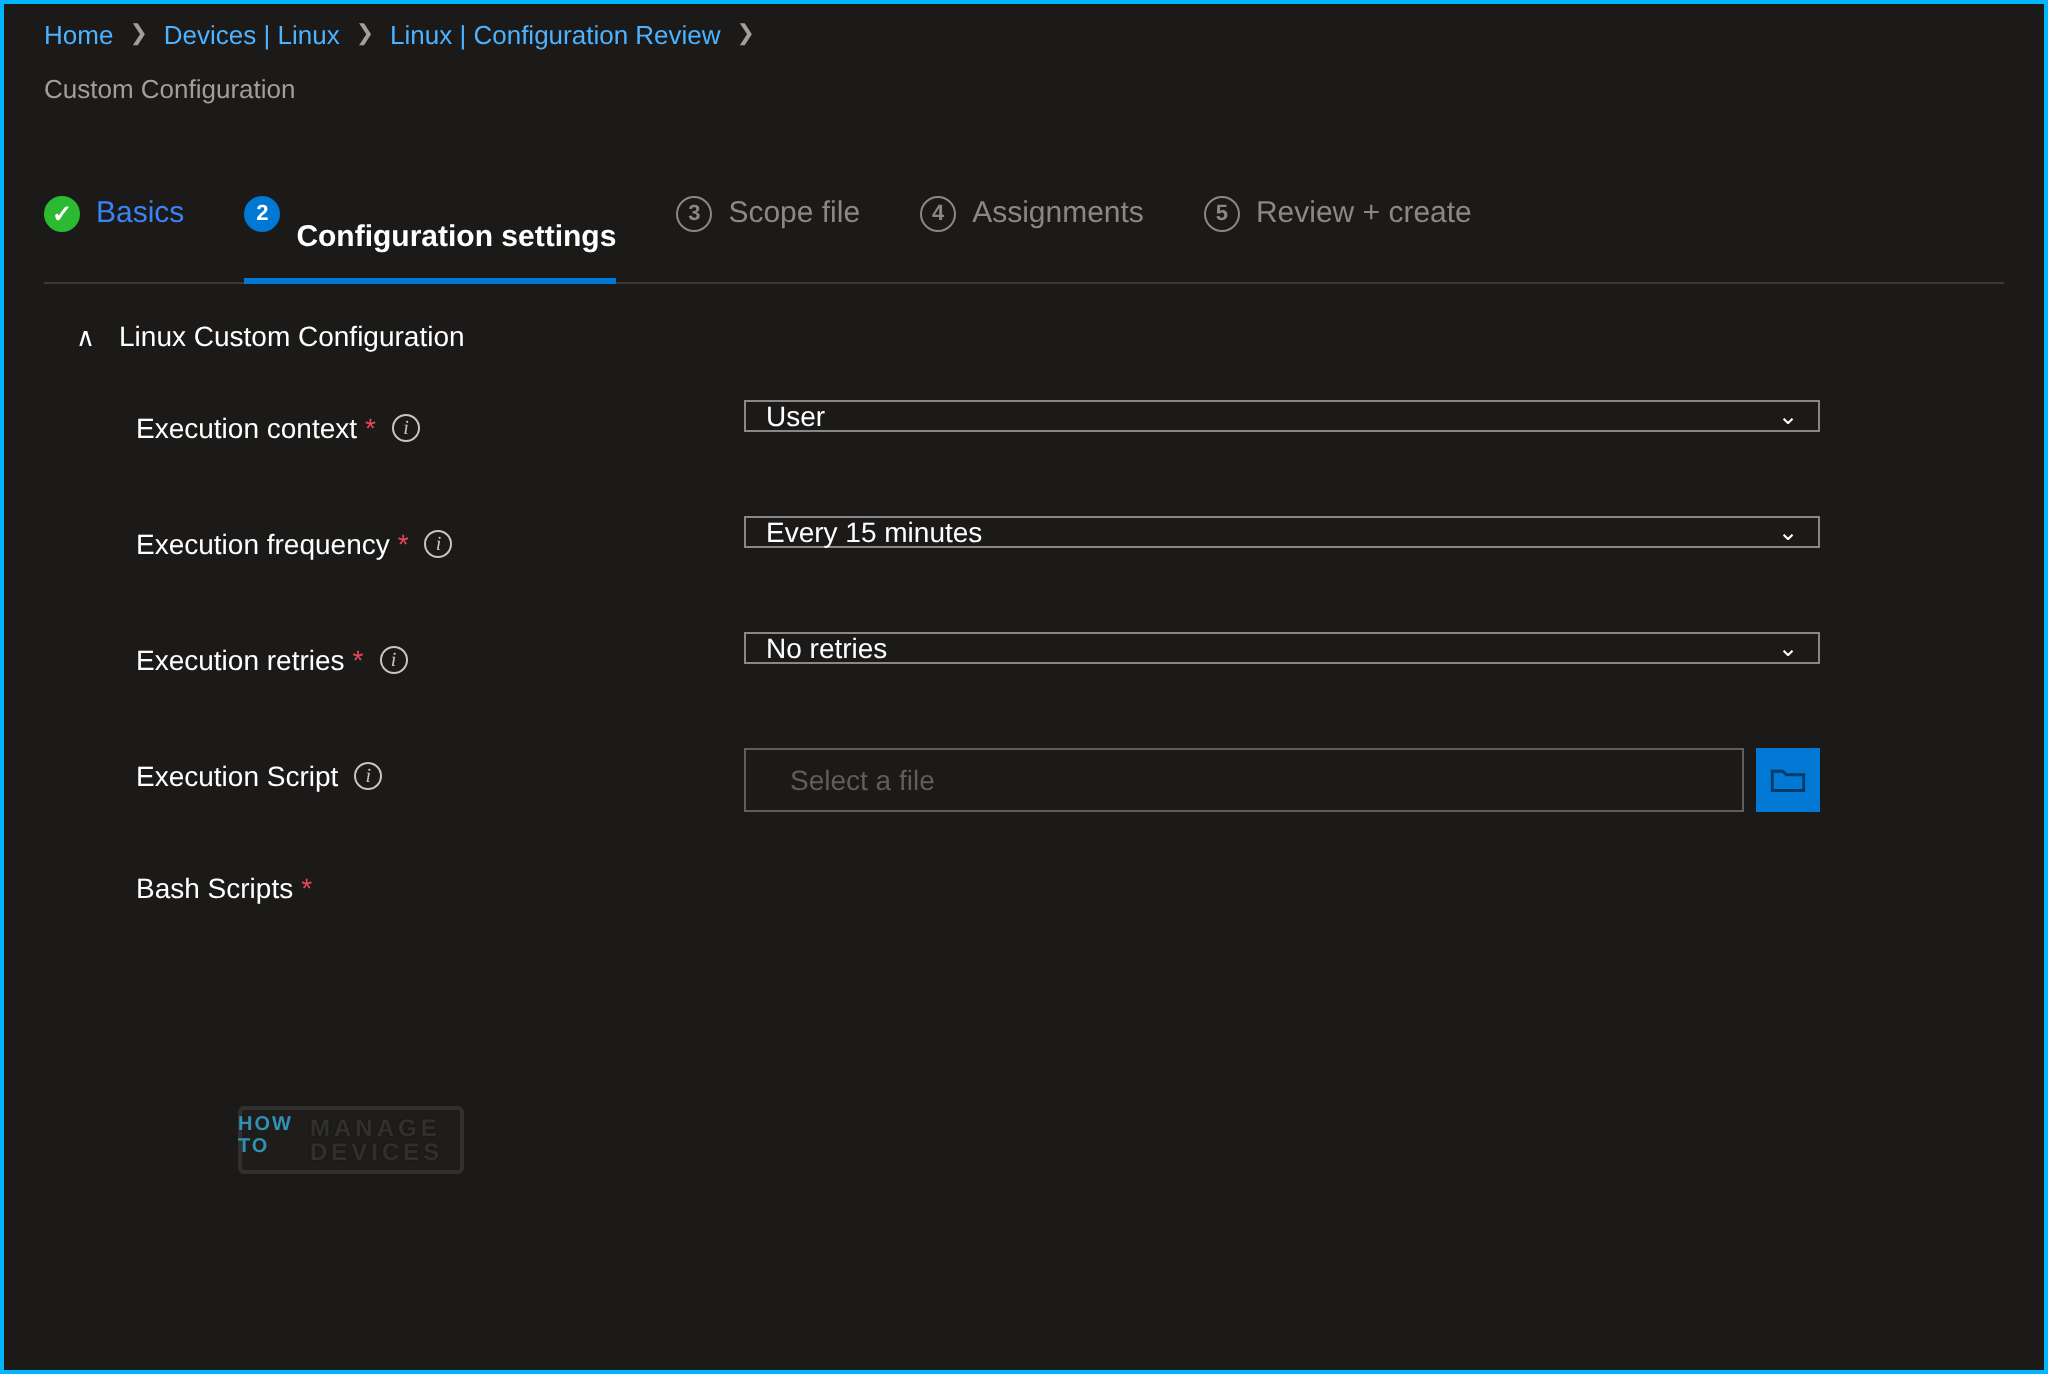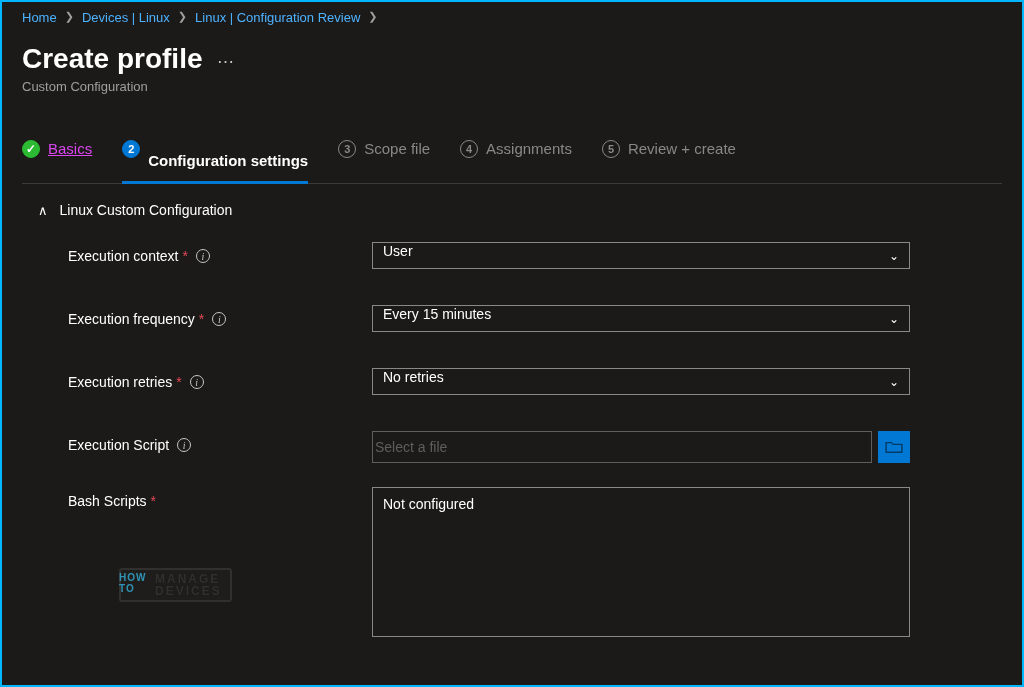--- a/index.html
+++ b/index.html
@@ -53,21 +53,21 @@
     display: flex; align-items: center; justify-content: center;
     font-size: 11px; font-weight: 600;
     background: #1b1a19;
     border: 1px solid #8a8886;
     color: #8a8886;
   }
   .tab-done .tab-circle { background: #2bba32; border-color: #2bba32; color: #fff; font-size: 12px; }
   .tab-active { border-bottom-color: #0078d4; }
   .tab-active .tab-circle { background: #0078d4; border-color: #0078d4; color: #fff; }
   .tab-label { font-size: 15px; color: #8a8886; }
-  .tab-done .tab-label { color: #d946ef; text-decoration: underline; }
+  .tab-done .tab-label { color: #3b82f6; }
   .tab-active .tab-label { color: #fff; font-weight: 600; margin-top: 24px; }
 
   
   .section {
     margin-top: 18px;
     padding-left: 16px;
   }
   .section-header {
     display: flex;
     align-items: center;
@@ -102,42 +102,43 @@
   .req { color: #e74856; }
   .info-icon {
     width: 14px; height: 14px; border: 1px solid #c8c6c4; border-radius: 50%;
     display: inline-flex; align-items: center; justify-content: center;
     font-size: 10px; color: #c8c6c4; font-style: italic; font-family: serif;
     margin-left: 4px; cursor: pointer;
   }
   .form-control { flex: 1; display: flex; gap: 6px; align-items: stretch; max-width: 538px; }
   .select {
     flex: 1;
-    height: 27px;
+    height: 16px;
     background: #1b1a19;
     border: 1px solid #8a8886;
     color: #fff;
     font-size: 14px;
     padding: 0 30px 0 10px;
     position: relative;
     display: flex;
+    align-items: center;
     cursor: pointer;
   }
   .select .caret {
     position: absolute; right: 10px; top: 50%; transform: translateY(-50%);
     color: #fff; font-size: 12px;
   }
   .file-input {
     flex: 1;
     height: 32px;
     background: #1b1a19;
     border: 1px solid #605e5c;
     color: #605e5c;
     font-size: 14px;
-    padding: 0 2px;
+    padding: 0 22px;
     display: flex; align-items: center;
   }
   .file-btn {
     width: 32px; height: 32px;
     background: #0078d4;
     display: flex; align-items: center; justify-content: center;
     cursor: pointer;
   }
   .file-btn svg { width: 18px; height: 14px; }
   .textarea {
@@ -146,21 +147,21 @@
     background: #1b1a19;
     border: 1px solid #8a8886;
     color: #fff;
     font-size: 14px;
     padding: 8px 10px;
   }
 
   
   .logo {
     position: absolute;
-    left: 76px; top: 568px;
+    left: 76px; top: 553px;
     opacity: 0.7;
     padding-left: 43px;
   }
   .logo-box {
     border: 2px solid #3b3a39;
     background: #201f1e;
     padding: 3px 8px 3px 34px;
     border-radius: 3px;
     position: relative;
   }
@@ -182,24 +183,20 @@
 
   <div class="breadcrumb">
     <a>Home</a>
     <span class="chev">❯</span>
     <a>Devices | Linux</a>
     <span class="chev">❯</span>
     <a>Linux | Configuration Review</a>
     <span class="chev">❯</span>
   </div>
 
-  <div class="heading-row">
-    <h1 class="page-title">Create profile</h1>
-    <span class="dots">…</span>
-  </div>
   <div class="page-subtitle">Custom Configuration</div>
 
   <div class="tabs">
     <div class="tab tab-done">
       <span class="tab-circle">✓</span>
       <span class="tab-label">Basics</span>
     </div>
     <div class="tab tab-active">
       <span class="tab-circle">2</span>
       <span class="tab-label">Configuration settings</span>
@@ -282,25 +279,20 @@
               <path d="M1 3 L7 3 L9 5 L19 5 L19 14 L1 14 Z" fill="none" stroke="#003a66" stroke-width="1.6"></path>
             </svg>
           </div>
         </div>
       </div>
 
       <div class="form-row" style="margin-bottom:0;">
         <div class="form-label">
           <span>Bash Scripts</span>
           <span class="req">*</span>
-        </div>
-        <div class="form-control">
-          <div class="textarea">
-            <span>Not configured</span>
-          </div>
         </div>
       </div>
 
     </div>
   </div>
 </div>
 
 <div class="logo">
   <div class="logo-box">
     <div class="logo-pre">

